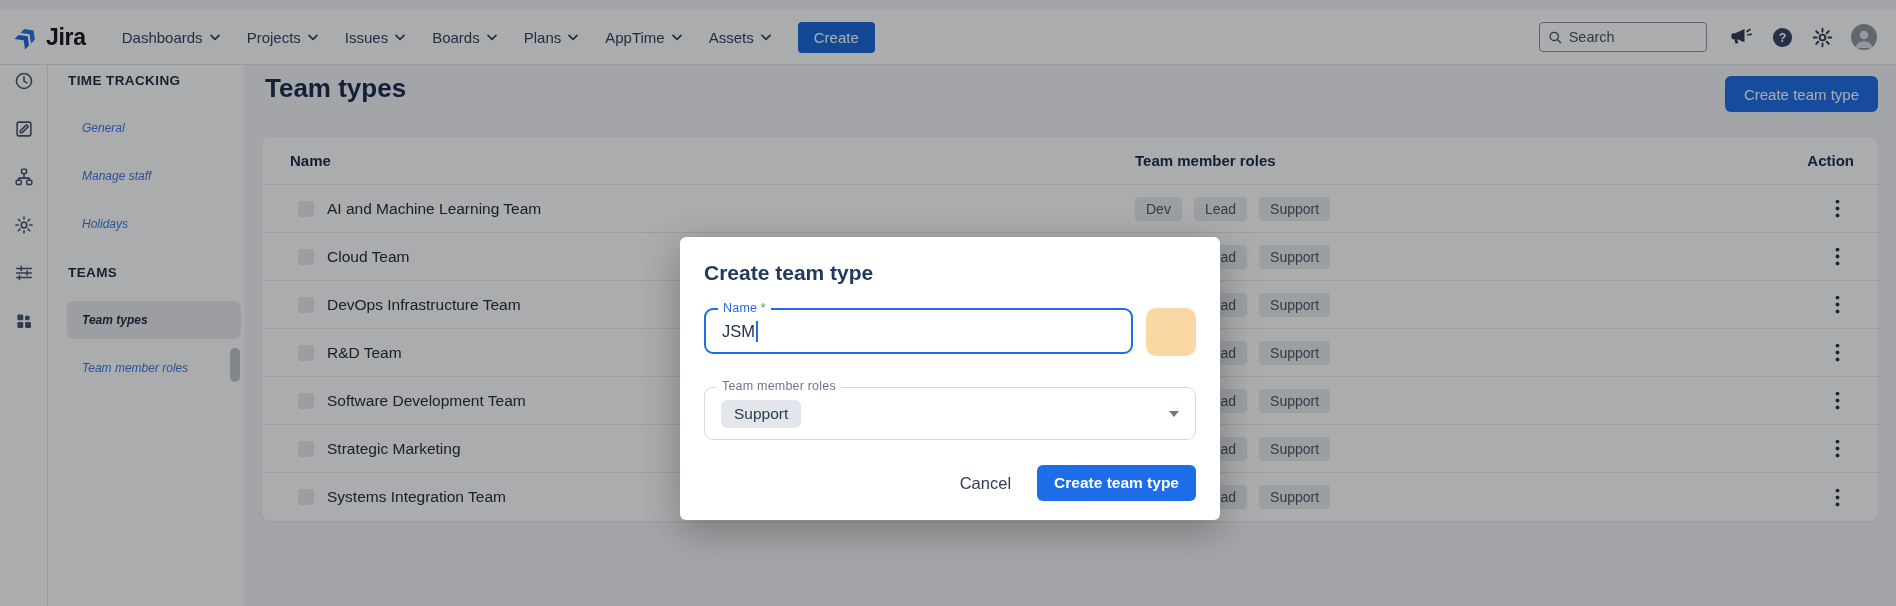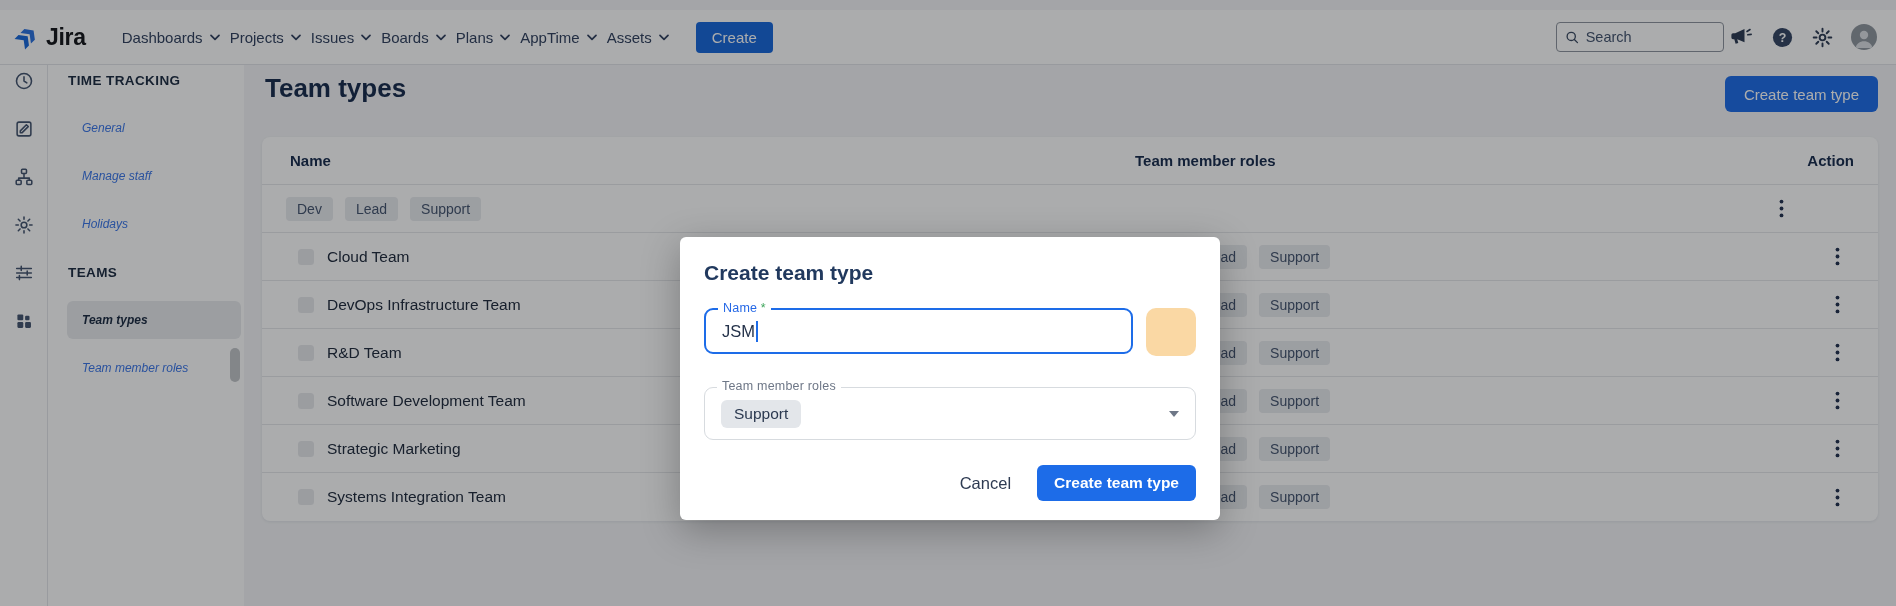--- a/index.html
+++ b/index.html
@@ -5,25 +5,25 @@
   * { margin:0; padding:0; box-sizing:border-box; }
   html,body { width:1896px; height:606px; overflow:hidden;
     font-family:"Liberation Sans", sans-serif; background:#F4F5F7; color:#172B4D; }
   button { font-family:inherit; background:none; border:none; cursor:pointer; }
 
   
   .topnav { position:absolute; left:0; top:0; width:1896px; height:55px; background:#fff;
     border-bottom:1px solid #E2E4E8; display:flex; align-items:center; padding:0 19px 0 14px; z-index:10;margin-top:10px; }
   .logo { display:flex; align-items:center; gap:6px; margin-right:36px; }
   .logo-text { font-size:23px; font-weight:600; color:#14161A; letter-spacing:-0.3px; }
-  .nav-menu { display:flex; align-items:center; gap:10px; }
+  .nav-menu { display:flex; align-items:center; gap:27px; }
   .nav-item { display:flex; align-items:center; gap:7px; font-size:15px; font-weight:500; color:#31415F; }
   .nav-create { margin-left:27px; background:#1868DB; color:#fff; font-size:15px; font-weight:500;
     padding:7px 16px; border-radius:4px; }
-  .nav-right { margin-left:auto; display:flex; align-items:center; }
+  .nav-right { margin-left:auto; display:flex; align-items:center; gap:17px; }
   .searchbox { width:168px; height:30px; border:1.5px solid #8E949E; border-radius:4px;
     display:flex; align-items:center; gap:6px; padding:0 8px; margin-right:4px; background:#fff; }
   .searchbox input { border:none; outline:none; width:100%; font-size:14.5px; color:#344563; background:transparent; }
   .searchbox input::placeholder { color:#44546F; opacity:1; }
   .icon-btn { display:flex; align-items:center; justify-content:center; padding:0; }
   .avatar { width:26px; height:26px; border-radius:50%; background:#8F969E; overflow:hidden;
     display:flex; align-items:flex-end; justify-content:center; }
 
   
   .rail { position:absolute; left:0; top:55px; bottom:0; width:48px; background:#fff;
@@ -264,20 +264,24 @@
   <h1 class="page-title">Team types</h1>
   <button class="btn-primary page-create">Create team type</button>
   <section class="card">
     <div class="trow">
       <div class="thead-cell c1">Name</div>
       <div class="thead-cell c2">Team member roles</div>
       <div class="thead-cell c3">Action</div>
     </div>
     <div id="tbody">
         <div class="trow">
+          <div class="name-cell">
+            <span class="checkbox"></span>
+            <span class="team-name">AI and Machine Learning Team</span>
+          </div>
           <div class="roles-cell">
             <span class="badge">Dev</span>
             <span class="badge">Lead</span>
             <span class="badge">Support</span>
           </div>
           <div class="action-cell">
             <button class="kebab">
               <svg width="5" height="19" viewBox="0 0 5 19">
                 <g fill="#22314F">
                   <circle cx="2.5" cy="2.6" r="1.9"></circle>

